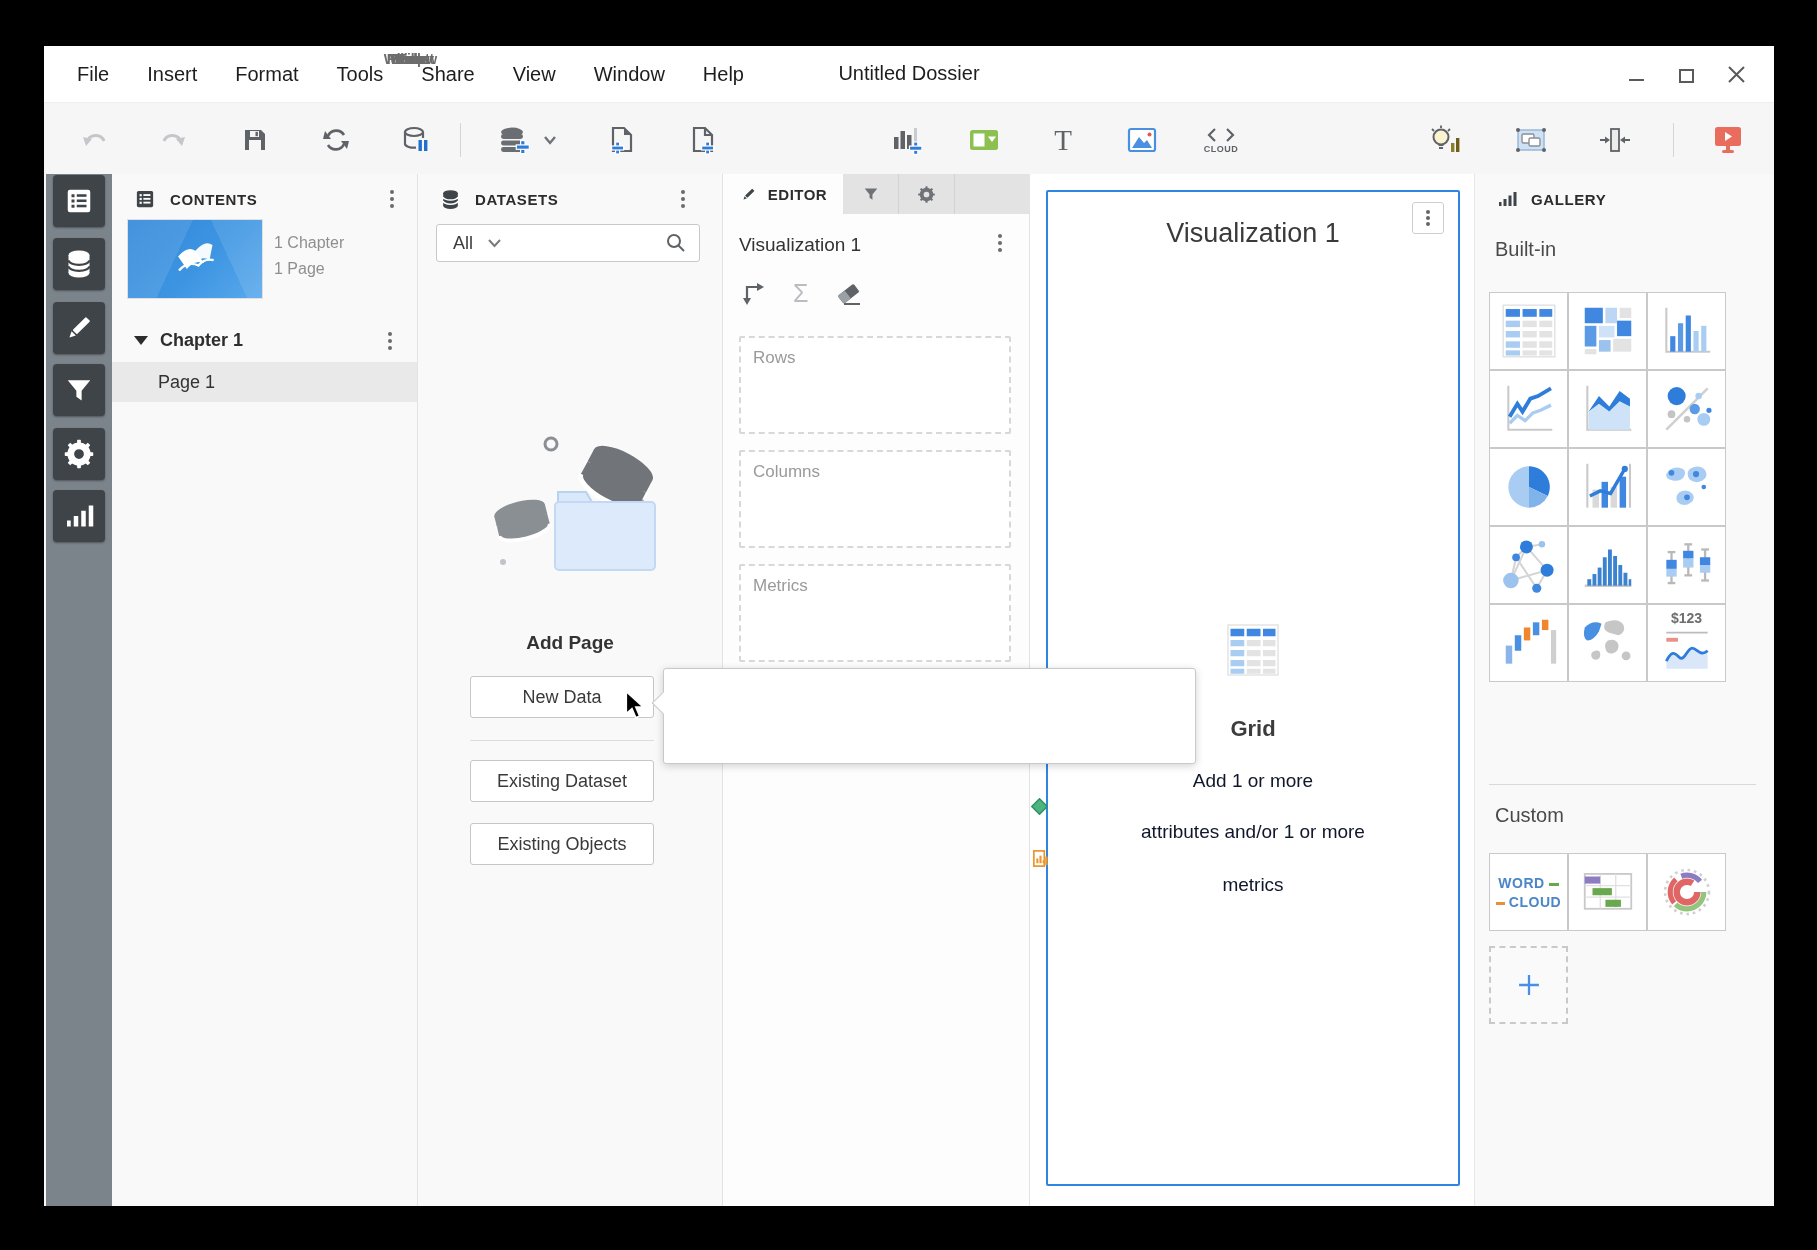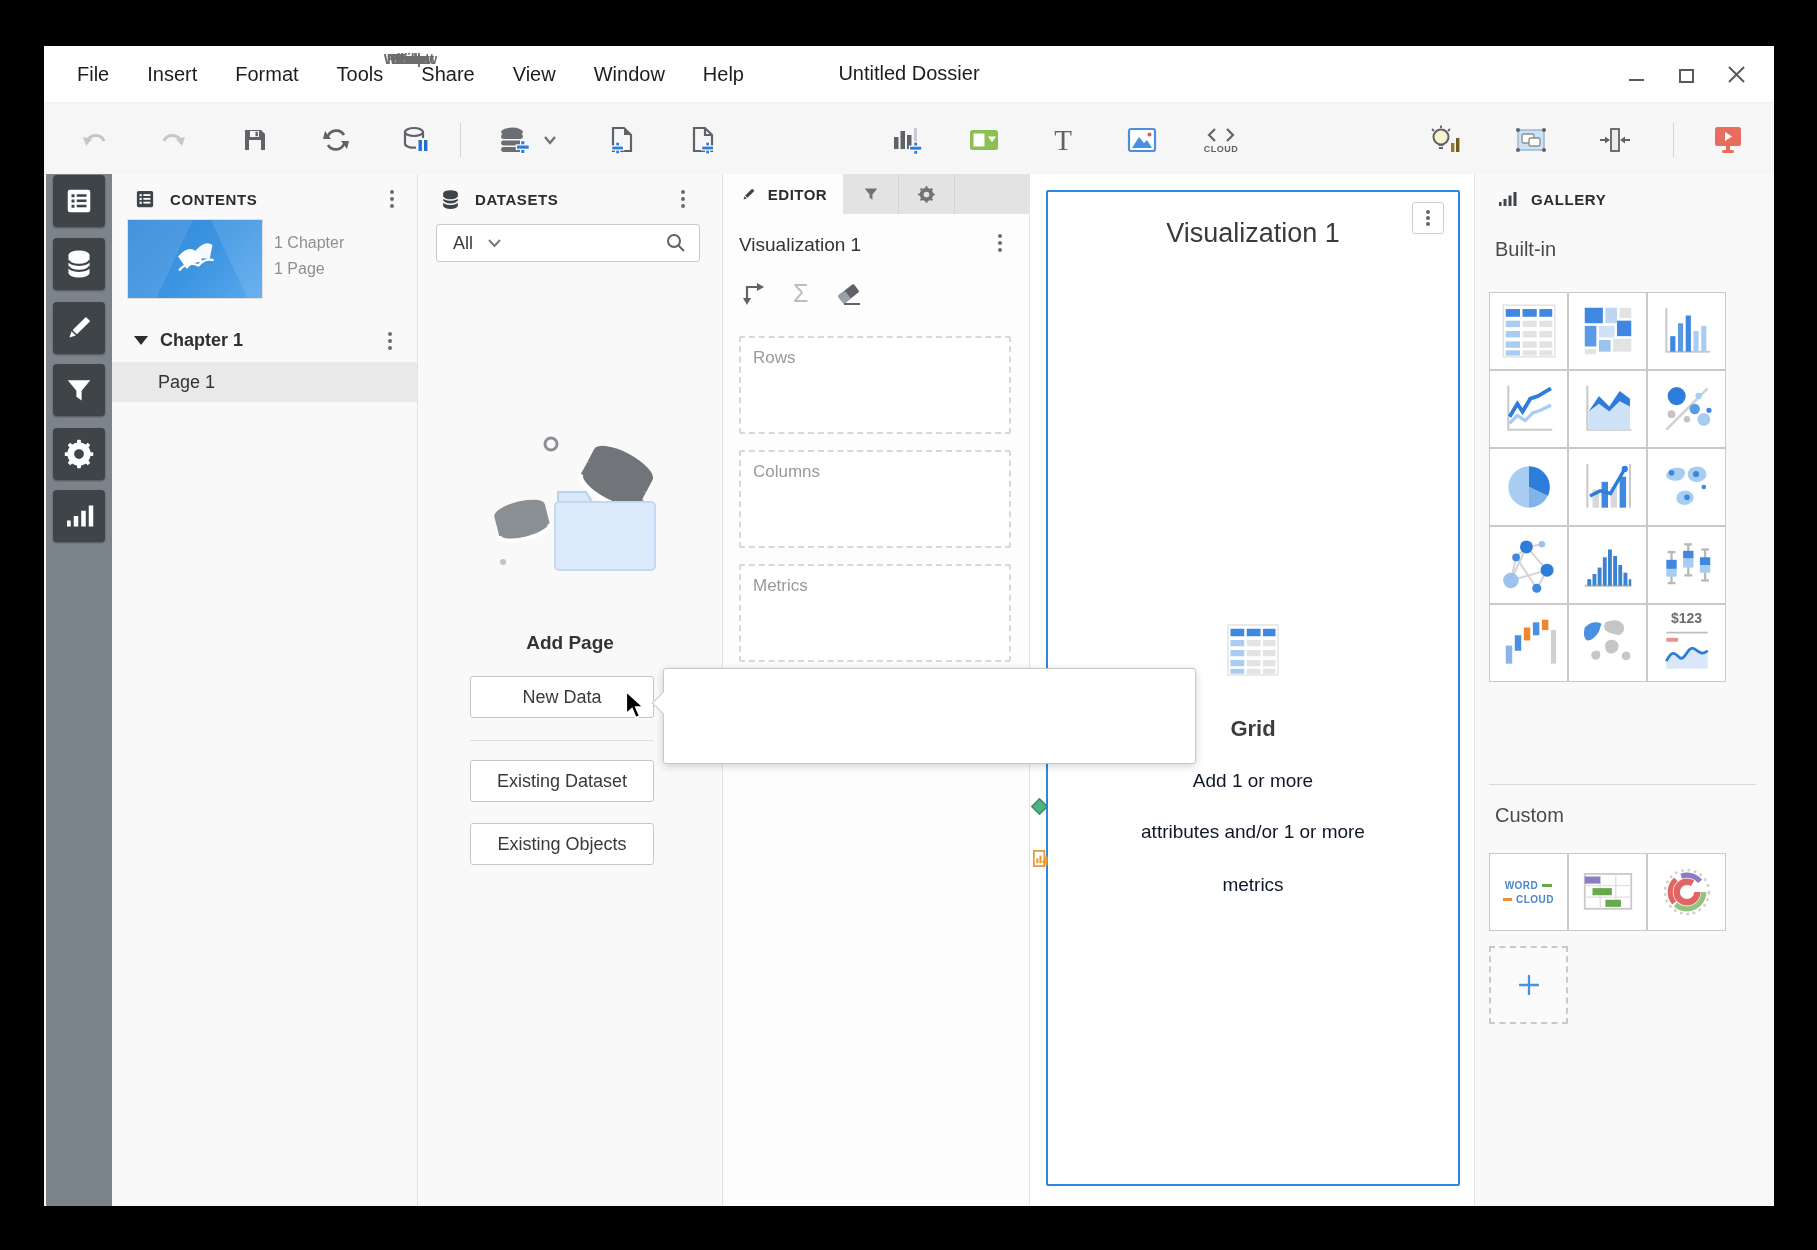--- a/index.html
+++ b/index.html
@@ -89,21 +89,21 @@
   .grid-lbl { position:absolute; left:0; top:524px; width:100%; text-align:center; font-size:22px; font-weight:bold; color:#3c3c3c; }
   .viz-hint { position:absolute; left:50%; top:572px; transform:translateX(-50%); width:444px; text-align:center; font-size:19px; color:#0f172a; line-height:34px; }
   .viz-hint svg { vertical-align:-3px; }
 
   
   .g-section { position:absolute; left:20px; font-size:20px; color:#4a4a4a; }
   .g-grid { position:absolute; left:14px; display:grid; grid-template-columns:repeat(3,79px); gap:0; }
   .tile { width:79px; height:78px; background:#fff; border:1px solid #c9c9c9; display:flex; align-items:center; justify-content:center; position:relative; }
   .tile svg { width:62px; height:62px; }
   .tile-label { position:absolute; left:0; top:5px; width:100%; text-align:center; font-size:14px; font-weight:bold; color:#6d6d6d; }
-  .wc { position:absolute; left:0; top:0; width:100%; height:100%; display:flex; flex-direction:column; align-items:center; justify-content:center; gap:3px; font-size:10px; font-weight:bold; letter-spacing:.5px; }
+  .wc { position:absolute; left:0; top:0; width:100%; height:100%; display:flex; flex-direction:column; align-items:center; justify-content:center; gap:3px; font-size:14px; font-weight:bold; letter-spacing:.5px; }
   .wc-w1 { color:#4a86c8; } .wc-w1::after { content:""; display:inline-block; width:10px; height:3px; background:#6aa84f; margin-left:4px; vertical-align:2px; }
   .wc-w2 { color:#4a86c8; } .wc-w2::before { content:""; display:inline-block; width:9px; height:3px; background:#e69138; margin-right:4px; vertical-align:2px; }
   .g-div { position:absolute; left:14px; top:610px; width:267px; border-top:1px solid #d9d9d9; }
   .tile-add { position:absolute; left:14px; top:772px; width:79px; height:78px; border:2px dashed #c9c9c9; background:#fafafa; display:flex; align-items:center; justify-content:center; }
 
   svg { display:block; }
 </style>
 </head>
 <body>
 

